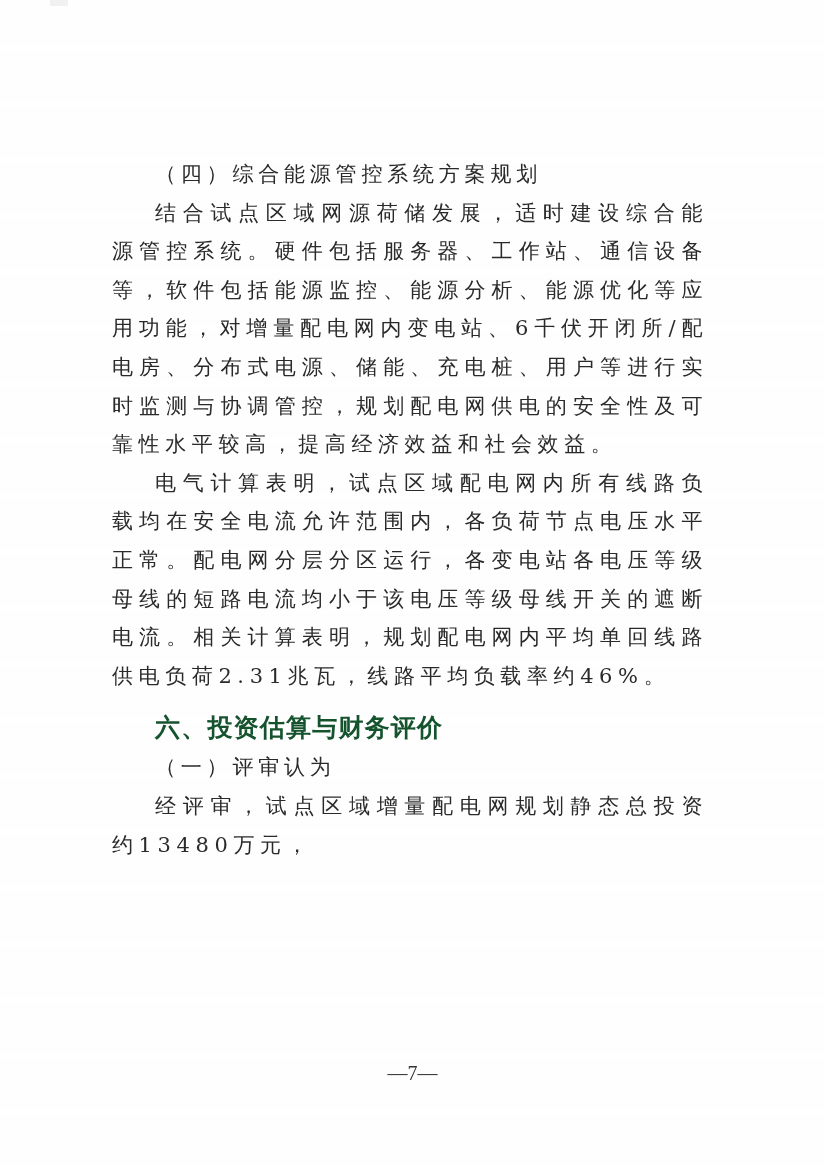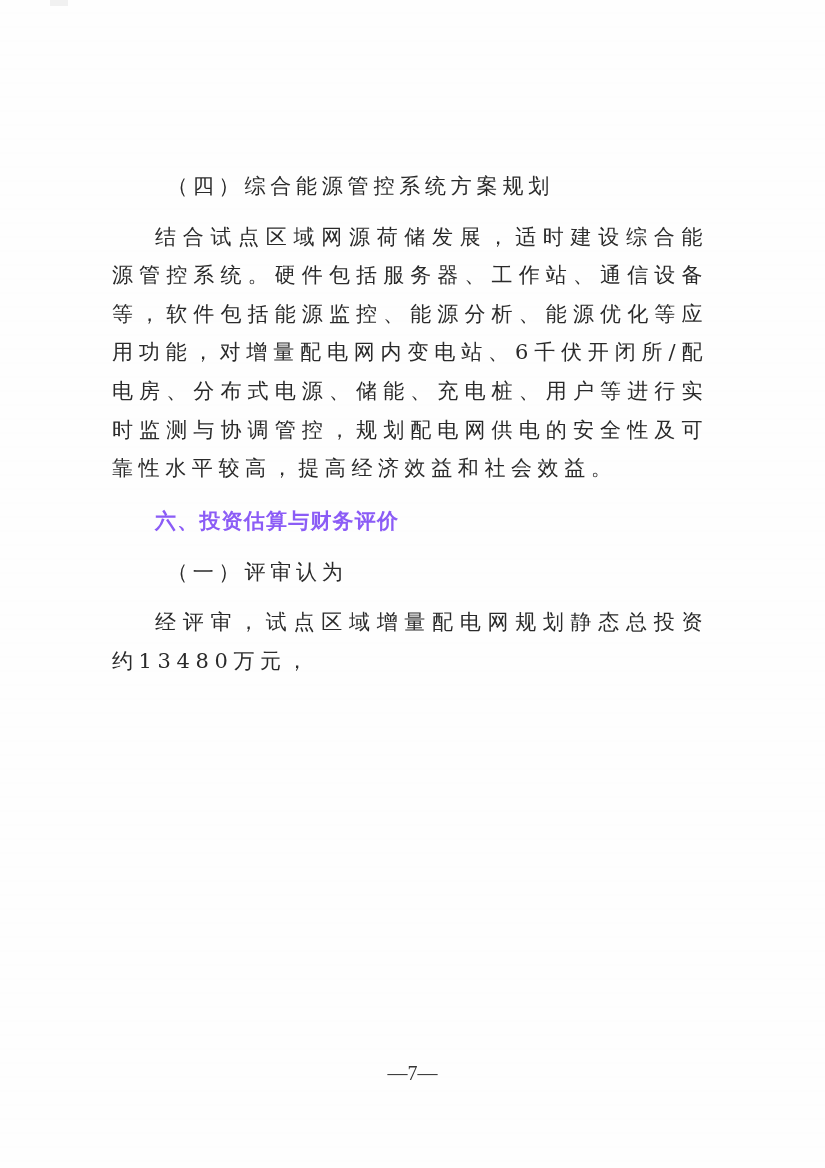--- a/index.html
+++ b/index.html
@@ -33,32 +33,32 @@
       line-height: 38.6px;
       letter-spacing: 5.6px;
     }
     .p {
       margin: 0;
       text-align: justify;
       text-align-last: left;
     }
     .indent { text-indent: 43px; }
     .sub-heading {
-      margin: 12px;
+      margin: 0;
       text-indent: 43px;
       letter-spacing: 4.8px;
     }
     .h1 {
       margin: 6px 0 0 0;
       text-indent: 43px;
       font-family: "DejaVu Sans", "Liberation Sans", sans-serif;
       font-weight: bold;
-      font-size: 21px;
+      font-size: 25px;
       letter-spacing: 1.2px;
-      color: #8b5cf6;
+      color: #14532d;
       line-height: 40px;
     }
     .gap { height: 7px; }
     .page-number {
       position: absolute;
       left: 0;
       width: 825px;
       top: 1062px;
       text-align: center;
       font-family: "Liberation Serif", "DejaVu Serif", serif;
@@ -77,19 +77,20 @@
   </style>
 </head>
 <body>
 
 <div class="scan-lines"></div>
 <div class="faint-mark"></div>
 
 <div class="page">
   <p class="sub-heading">（四）综合能源管控系统方案规划</p>
   <p class="p indent">结合试点区域网源荷储发展，适时建设综合能源管控系统。硬件包括服务器、工作站、通信设备等，软件包括能源监控、能源分析、能源优化等应用功能，对增量配电网内变电站、6千伏开闭所/配电房、分布式电源、储能、充电桩、用户等进行实时监测与协调管控，规划配电网供电的安全性及可靠性水平较高，提高经济效益和社会效益。</p>
+  <p class="p indent">电气计算表明，试点区域配电网内所有线路负载均在安全电流允许范围内，各负荷节点电压水平正常。配电网分层分区运行，各变电站各电压等级母线的短路电流均小于该电压等级母线开关的遮断电流。相关计算表明，规划配电网内平均单回线路供电负荷2.31兆瓦，线路平均负载率约46%。</p>
   <div class="gap"></div>
   <p class="h1">六、投资估算与财务评价</p>
   <p class="sub-heading">（一）评审认为</p>
   <p class="p indent">经评审，试点区域增量配电网规划静态总投资约13480万元，</p>
 </div>
 
 <div class="page-number">—7—</div>
 
 </body></html>

